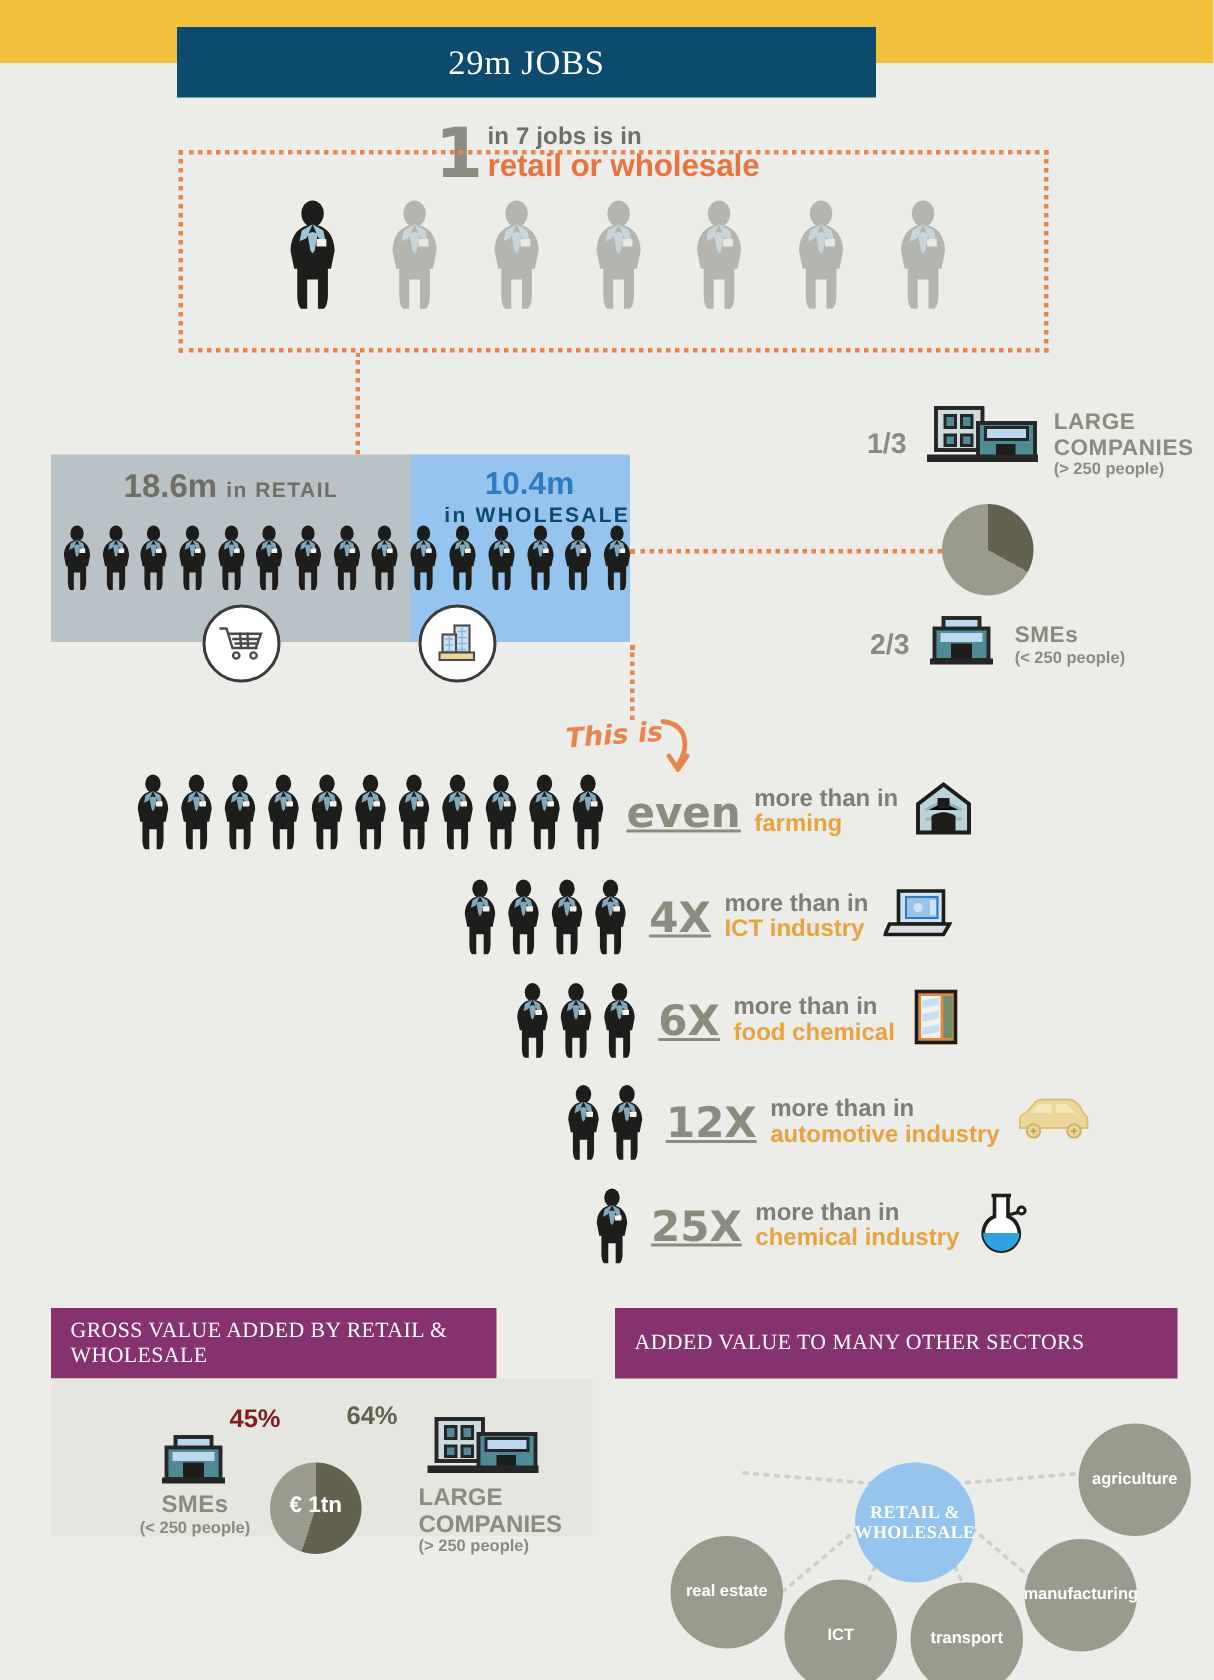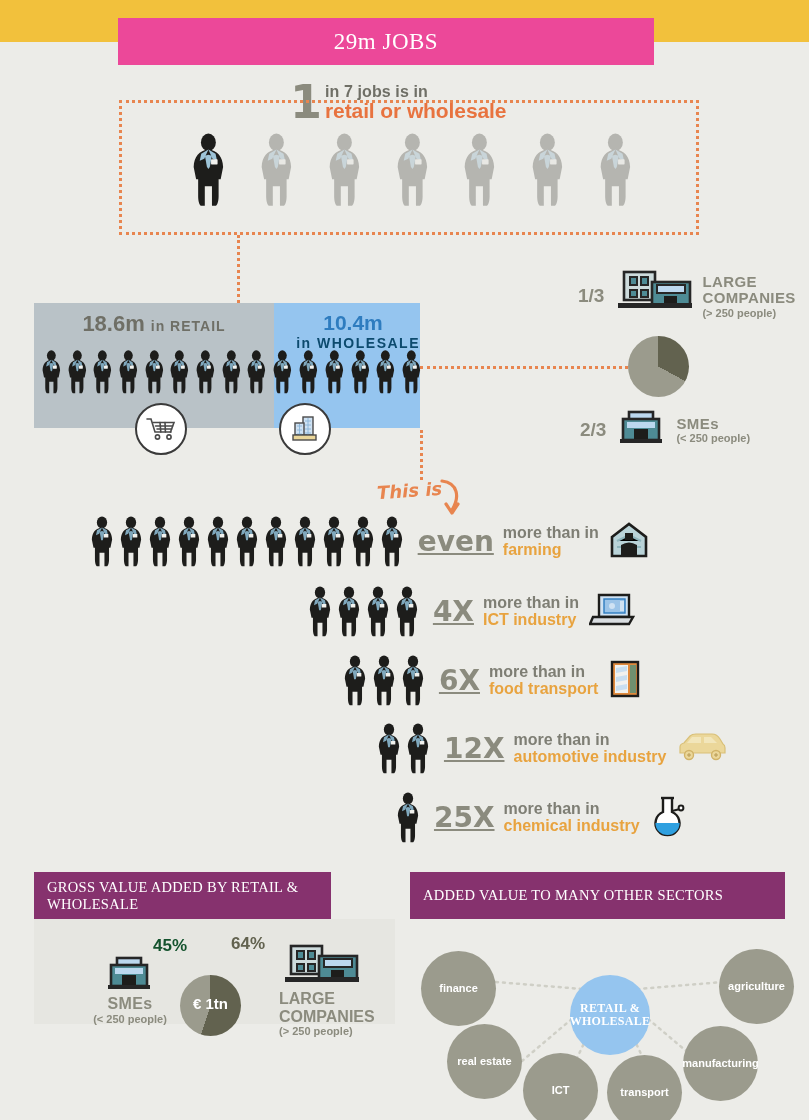--- a/index.html
+++ b/index.html
@@ -5,22 +5,22 @@
   * { box-sizing: border-box; margin:0; padding:0; }
   body {
     width: 809px; height: 1120px;
     background: #ecece8;
     font-family: "Liberation Sans", sans-serif;
     position: relative; overflow: hidden;
   }
   
   #yellow-band { position:absolute; left:0; top:0; width:809px; height:42px; background:#f2c13c; }
   #title-bar {
-    position:absolute; left:118px; top:18px; width:536px; height:47px;
-    background:#ec4899; display:flex; align-items:center; justify-content:center;
+    position:absolute; left:118px; top:18px; width:466px; height:47px;
+    background:#0c4a6e; display:flex; align-items:center; justify-content:center;
   }
   #title-bar .t {
     color:#fff; font-family:"Liberation Serif", serif; font-size:23px;
     letter-spacing:.5px; font-weight:400;
   }
   
   #one-in-seven-heading { position:absolute; left:290px; top:84px; display:flex; align-items:flex-end; }
   #one-in-seven-heading .big-one {
     font-size:46px; font-weight:bold; color:#8b8b7e; line-height:.82;
     font-family:"DejaVu Sans", sans-serif;
@@ -96,21 +96,21 @@
   }
   .panel-head .t { color:#fff; font-family:"Liberation Serif", serif; font-size:14.5px; letter-spacing:.3px; }
   #gva-head { left:34px; top:872px; width:297px; height:47px;justify-content:center; }
   #sec-head { left:410px; top:872px; width:375px; height:47px; }
   #gva-body { position:absolute; left:34px; top:919px; width:361px; height:105px; background:#e6e6e1; }
   #gva-pie { position:absolute; left:180px; top:975px; width:61px; height:61px; border-radius:50%; }
   #gva-pie-label {
     position:absolute; left:180px; top:995px; width:61px; text-align:center;
     color:#fff; font-size:15px; font-weight:bold;
   }
-  .pct { position:absolute; font-size:17px; font-weight:bold; color:#14532d; }
+  .pct { position:absolute; font-size:17px; font-weight:bold; color:#7f1d1d; }
   .gva-side { position:absolute; text-align:center; }
   .gva-side .n { font-size:16px; font-weight:bold; color:#8b8b7e; line-height:1.1; letter-spacing:.3px; }
   .gva-side .s { font-size:11px; font-weight:bold; color:#8b8b7e; }
 
   
   #network { position:absolute; left:410px; top:919px; width:399px; height:201px; }
   .node {
     position:absolute; border-radius:50%; background:#9b9b8d;
     display:flex; align-items:center; justify-content:center;
     color:#fff; font-weight:bold; text-align:center; line-height:1.05;
@@ -677,21 +677,21 @@
       <path d="M17 16 L10 20 L8.5 27 L13 25 Z" fill="#7fa8bd"></path>
       <path d="M17 16 L24 20 L25.5 27 L21 25 Z" fill="#7fa8bd"></path>
       <path d="M13.6 22 L17 21 L20.4 22 L18.4 33 L17 35 L15.6 33 Z" fill="#7fa8bd"></path>
       <rect x="19.6" y="25.5" width="6.4" height="5" rx="0.6" fill="#f2f2ee"></rect>
     </svg>
       </span>
     </span>
   <span class="cmp-mult">6X</span>
   <span class="cmp-text">
     <div class="a">more than in</div>
-    <div class="b">food transport</div>
+    <div class="b">food chemical</div>
   </span>
   <span class="cmp-icon">
     <svg width="34" height="40" viewBox="0 0 34 40">
       <rect x="4" y="3" width="26" height="34" fill="#e08a3c" stroke="#1d1d1b" stroke-width="2.4"></rect>
       <rect x="7" y="6" width="13" height="28" fill="#f2f2ee"></rect>
       <g fill="#c9dff0">
           <path d="M8 9 L19 7 L19 12 L8 14 Z"></path>
           <path d="M8 18 L19 16 L19 21 L8 23 Z"></path>
           <path d="M8 27 L19 25 L19 30 L8 32 Z"></path>
         </g>
@@ -831,23 +831,20 @@
       <line x1="152" y1="172" x2="186" y2="98"></line>
       <line x1="248" y1="172" x2="214" y2="98"></line>
     </g>
   </svg>
   <div class="node" id="node-center" style="left:160px; top:56px; width:80px; height:80px;">
     <div>
       <div>RETAIL &amp;</div>
       <div>WHOLESALE</div>
     </div>
   </div>
-  <div class="node" style="left:11px;  top:32px;  width:75px; height:75px;">
-      <span class="node-lbl">finance</span>
-    </div>
   <div class="node" style="left:309px; top:30px;  width:75px; height:75px;">
       <span class="node-lbl">agriculture</span>
     </div>
   <div class="node" style="left:37px;  top:105px; width:75px; height:75px;">
       <span class="node-lbl">real estate</span>
     </div>
   <div class="node" style="left:273px; top:107px; width:75px; height:75px;">
       <span class="node-lbl">manufacturing</span>
     </div>
   <div class="node" style="left:113px; top:134px; width:75px; height:75px;">

